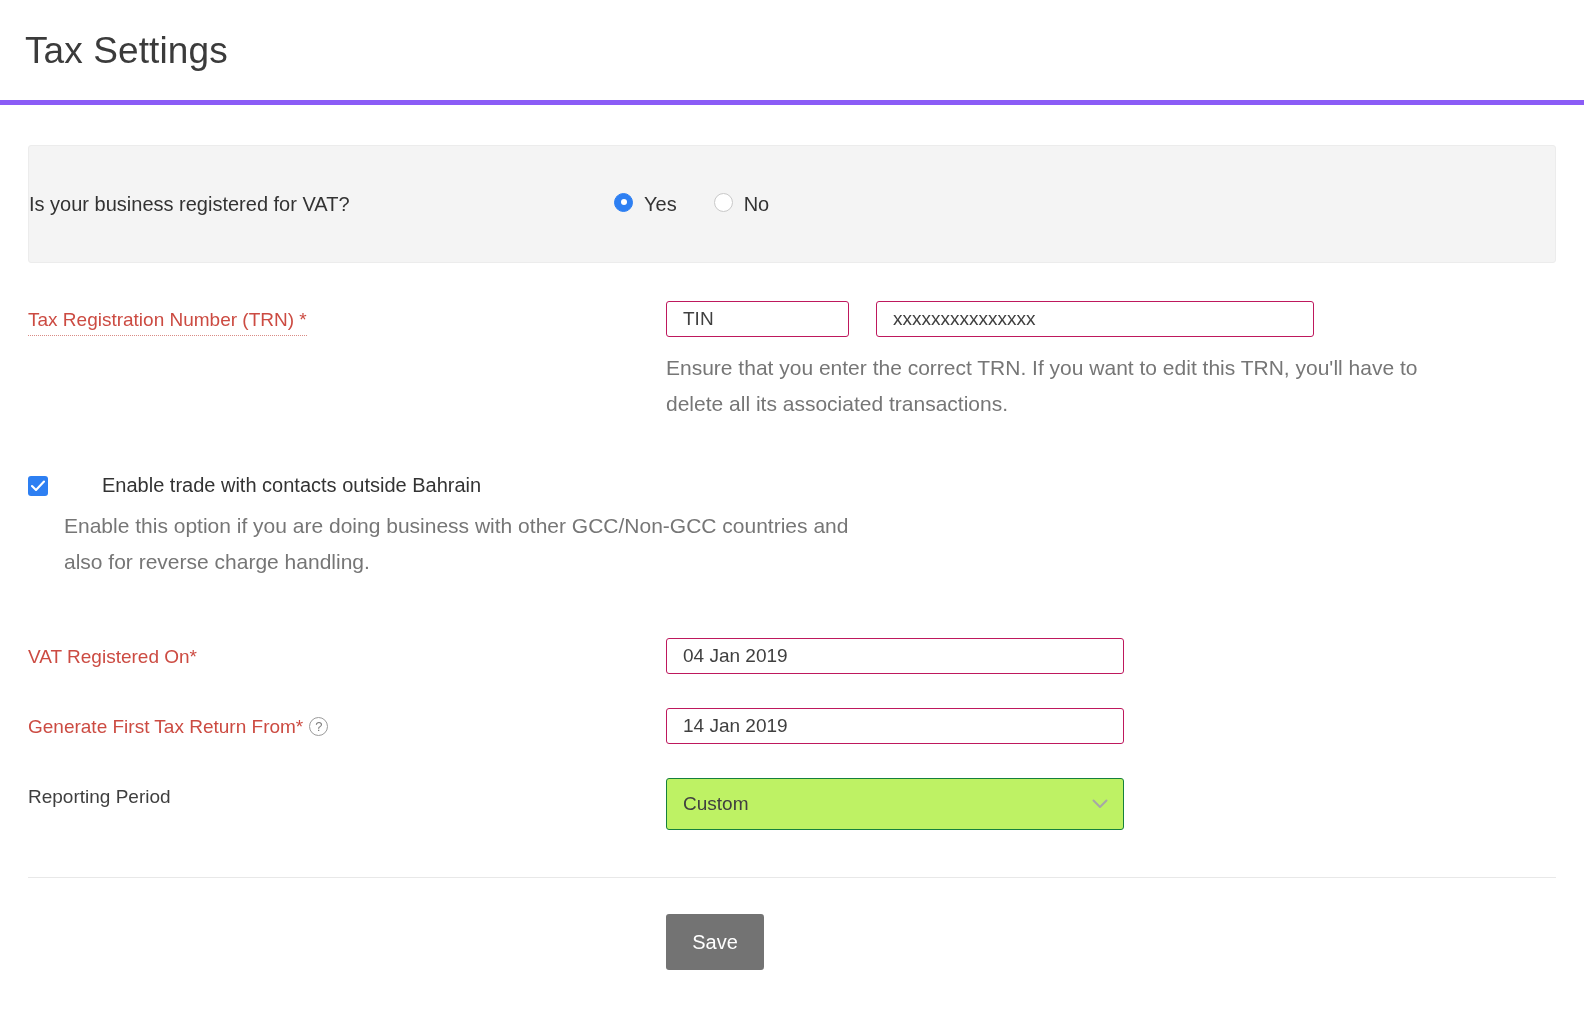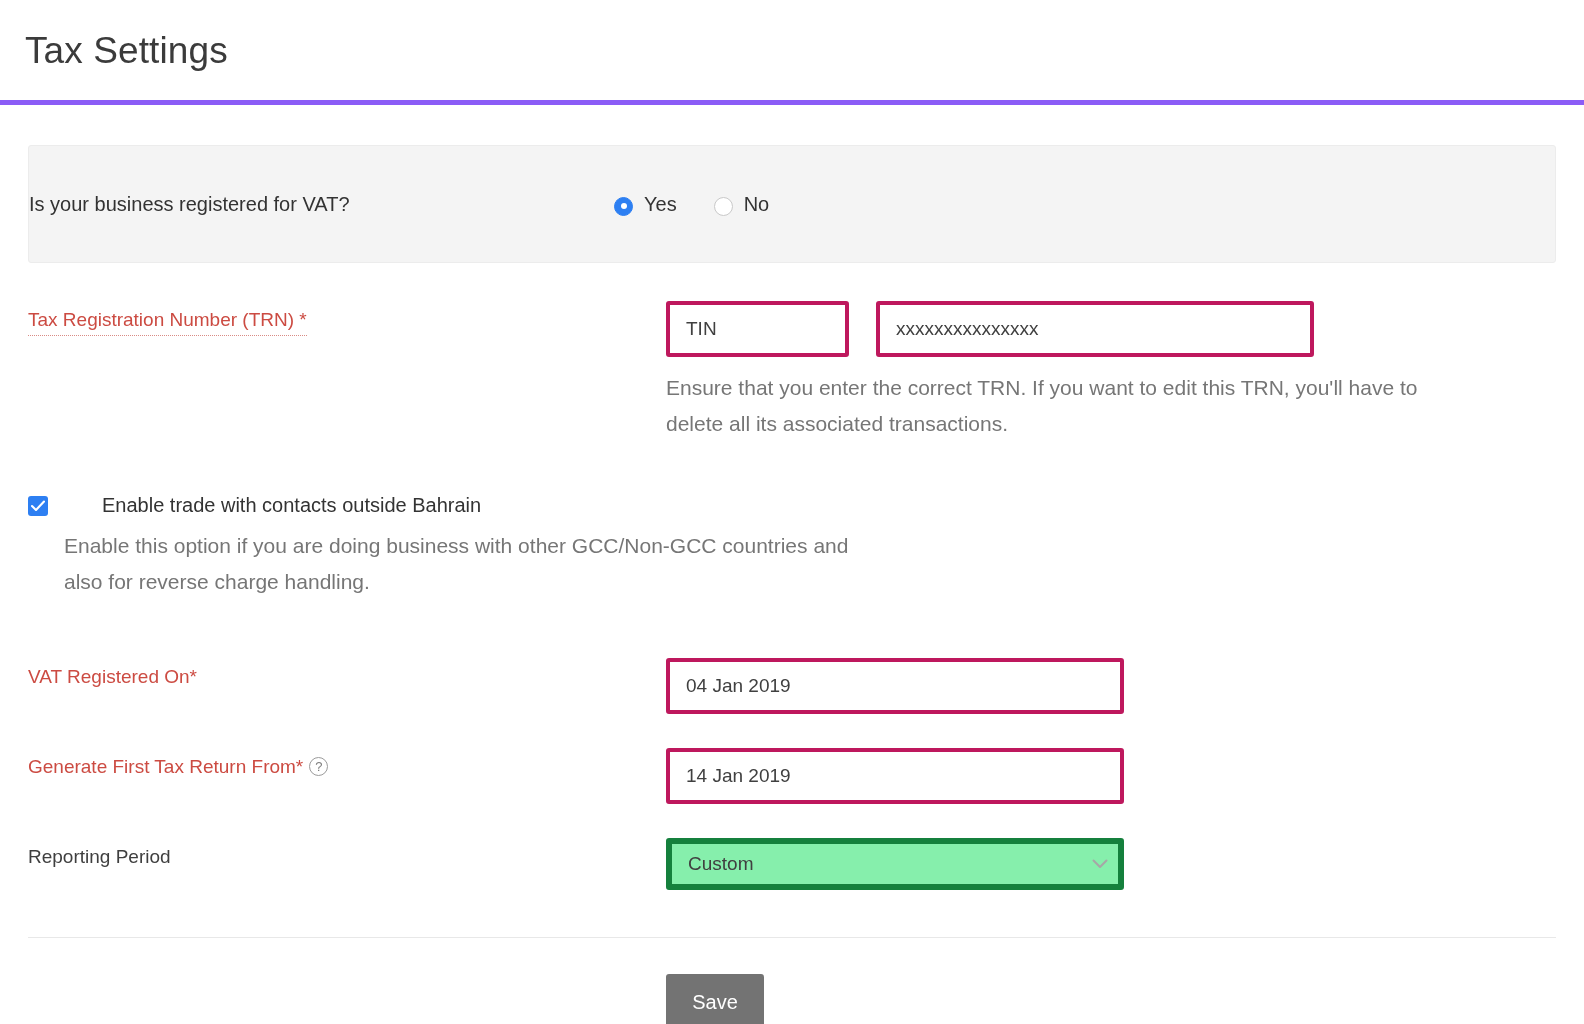--- a/index.html
+++ b/index.html
@@ -43,21 +43,21 @@
   }
   .vat-question {
     font-size: 20px;
     color: #333333;
     width: 585px;
     font-weight: 400;
   }
   .radio-group { display: flex; align-items: center; }
   .radio-opt {
     display: flex;
-    align-items: flex-end;
+    align-items: flex-start;
     margin-right: 37px;
     cursor: pointer;
   }
   .radio-dot {
     width: 19px; height: 19px;
     border-radius: 50%;
     margin-right: 11px;
     flex: none;
     position: relative;
   }
@@ -128,28 +128,28 @@
     font-size: 13px;
     line-height: 1;
     margin-left: 6px;
     vertical-align: 2px;
     cursor: pointer;
   }
 
   
   .inline-fields { display: flex; align-items: center; }
   .txt {
-    border: 4px solid #be185d;
+    border: 1px solid #be185d;
     border-radius: 3px;
     background: #ffffff;
     font-family: "Liberation Sans", sans-serif;
     font-size: 19px;
     color: #404040;
     padding: 0 16px;
-    height: 56px;
+    height: 36px;
     outline: none;
   }
   .txt::placeholder { color: #7a7a7a; }
   .txt-tin { width: 183px; margin-right: 27px; }
   .txt-trn { width: 438px; }
   .txt-date { width: 458px; }
 
   .helper {
     font-size: 21px;
     color: #767676;
@@ -172,23 +172,23 @@
   }
   .checkbox svg { position: absolute; left: 3px; top: 4px; }
   .check-text {
     font-size: 20px;
     color: #333333;
   }
 
   
   .select-wrap { position: relative; width: 458px; }
   .select-box {
-    border: 6px solid #15803d;
-    border-radius: 3px;
-    background: #86efac;
+    border: 1px solid #15803d;
+    border-radius: 3px;
+    background: #bef264;
     height: 52px;
     display: flex;
     align-items: center;
     padding: 0 16px;
     font-size: 19px;
     color: #404040;
     cursor: pointer;
     text-align: right;
   }
   .chevron {

